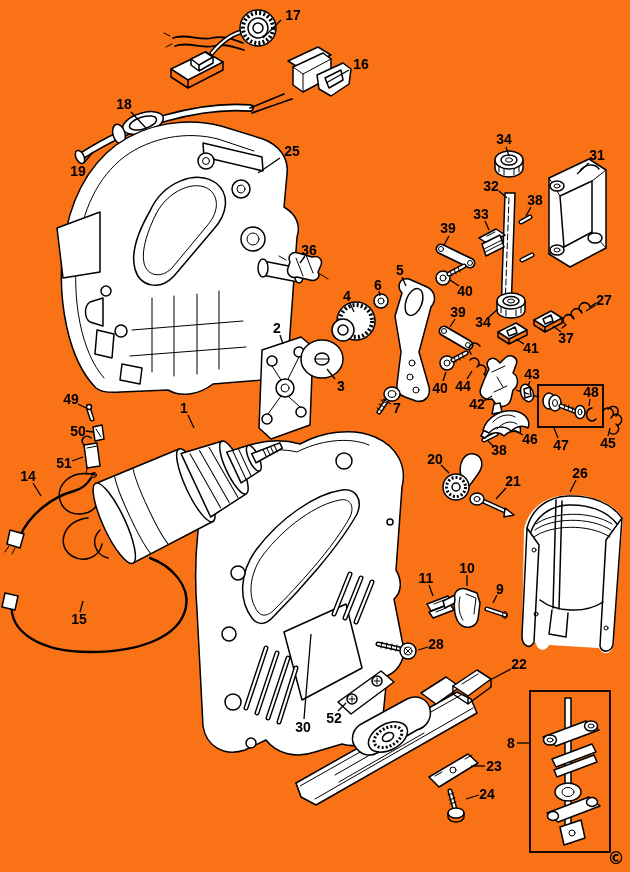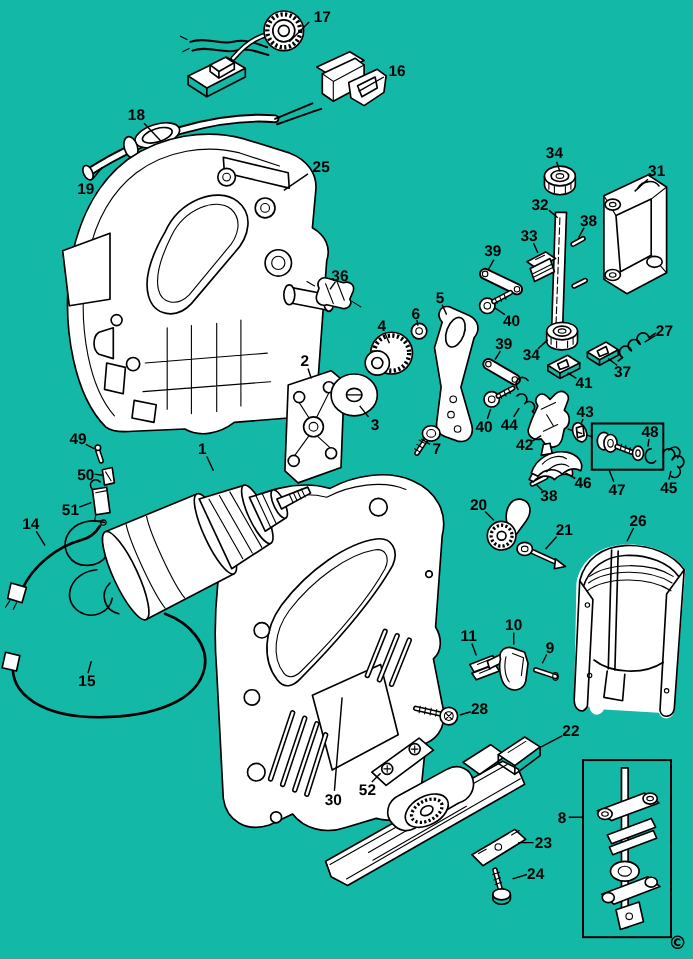--- a/index.html
+++ b/index.html
@@ -1,16 +1,16 @@
 <!DOCTYPE html>
 <html><head>
 <meta charset="utf-8">
 <style>
   html,body{margin:0;padding:0;background:#fff;}
-  .page{position:relative;width:630px;height:872px;background:#14b8a6;overflow:hidden;}
+  .page{position:relative;width:630px;height:872px;background:#f97316;overflow:hidden;}
   svg{display:block;}
   .s{fill:none;stroke:#000;stroke-width:1.5;stroke-linecap:round;stroke-linejoin:round;}
   .t{fill:none;stroke:#000;stroke-width:1;stroke-linecap:round;stroke-linejoin:round;}
   .sf{fill:#fff;stroke:#000;stroke-width:1.5;stroke-linejoin:round;}
   .w{fill:none;stroke:#000;stroke-width:1.8;stroke-linecap:round;}
   .w2{fill:none;stroke:#000;stroke-width:2.4;stroke-linecap:round;}
   .tubeO{fill:none;stroke:#000;stroke-width:8;stroke-linecap:round;}
   .tubeI{fill:none;stroke:#fff;stroke-width:4.5;stroke-linecap:round;}
   .po{fill:none;stroke:#000;stroke-width:5;stroke-linecap:round;}
   .pi{fill:none;stroke:#fff;stroke-width:2.2;stroke-linecap:round;}

